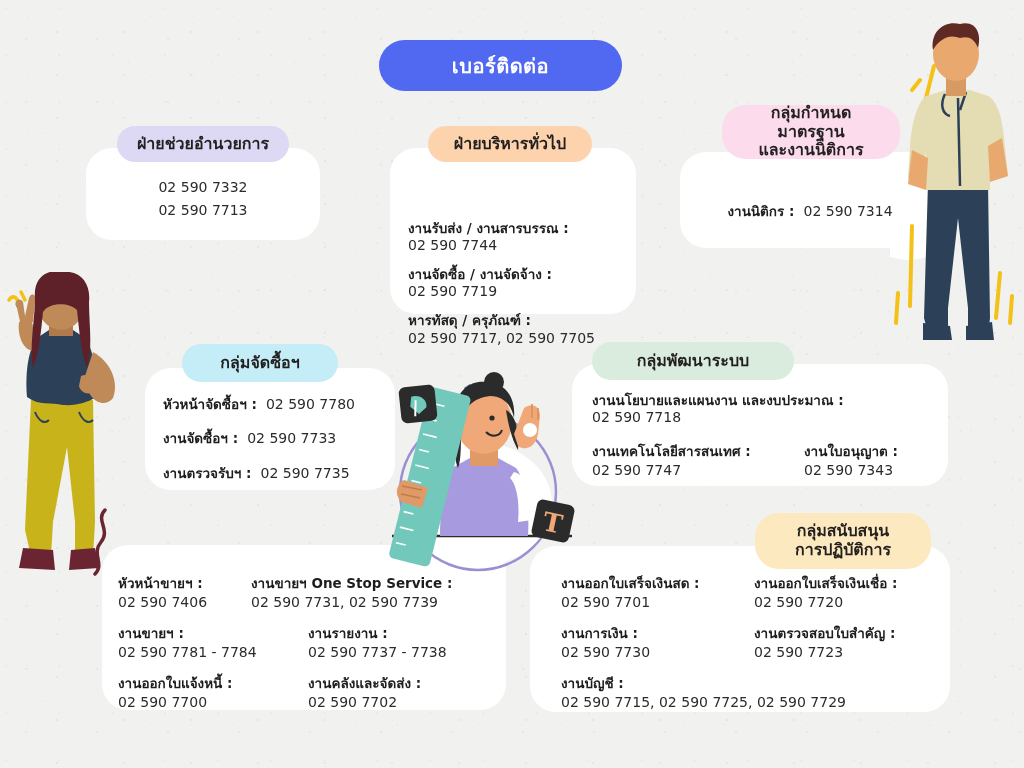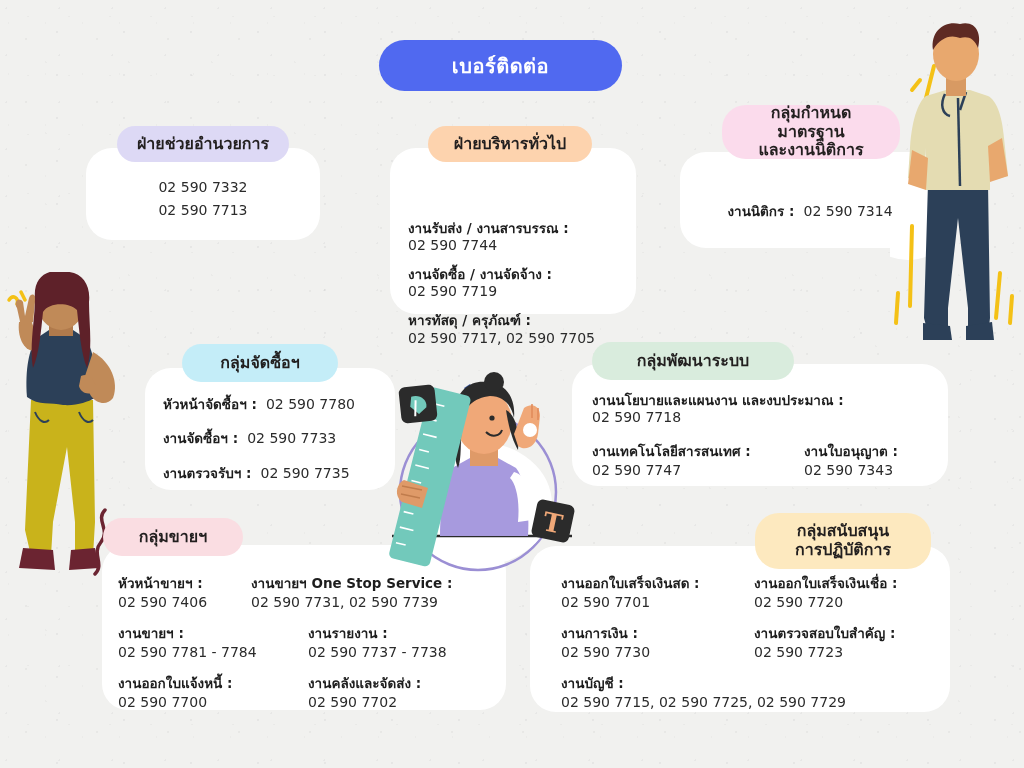--- a/index.html
+++ b/index.html
@@ -302,23 +302,20 @@
         <div class="num">02 590 7747</div>
       </div>
       <div style="width:134px;">
         <div class="lbl">งานใบอนุญาต :</div>
         <div class="num">02 590 7343</div>
       </div>
     </div>
   </div>
 
   <div class="card" style="left:102px; top:545px; width:404px; height:165px;"></div>
-  <div class="pill" style="left:103px; top:518px; width:140px; height:38px; background:#fadde2;">
-    <span>กลุ่มขายฯ</span>
-  </div>
   <div class="body" style="left:118px; top:572px; width:388px;">
     <div class="cols" style="margin-bottom:12px;">
       <div style="width:133px;">
         <div class="lbl">หัวหน้าขายฯ :</div>
         <div class="num">02 590 7406</div>
       </div>
       <div style="width:250px;">
         <div class="lbl">งานขายฯ One Stop Service :</div>
         <div class="num">02 590 7731, 02 590 7739</div>
       </div>

